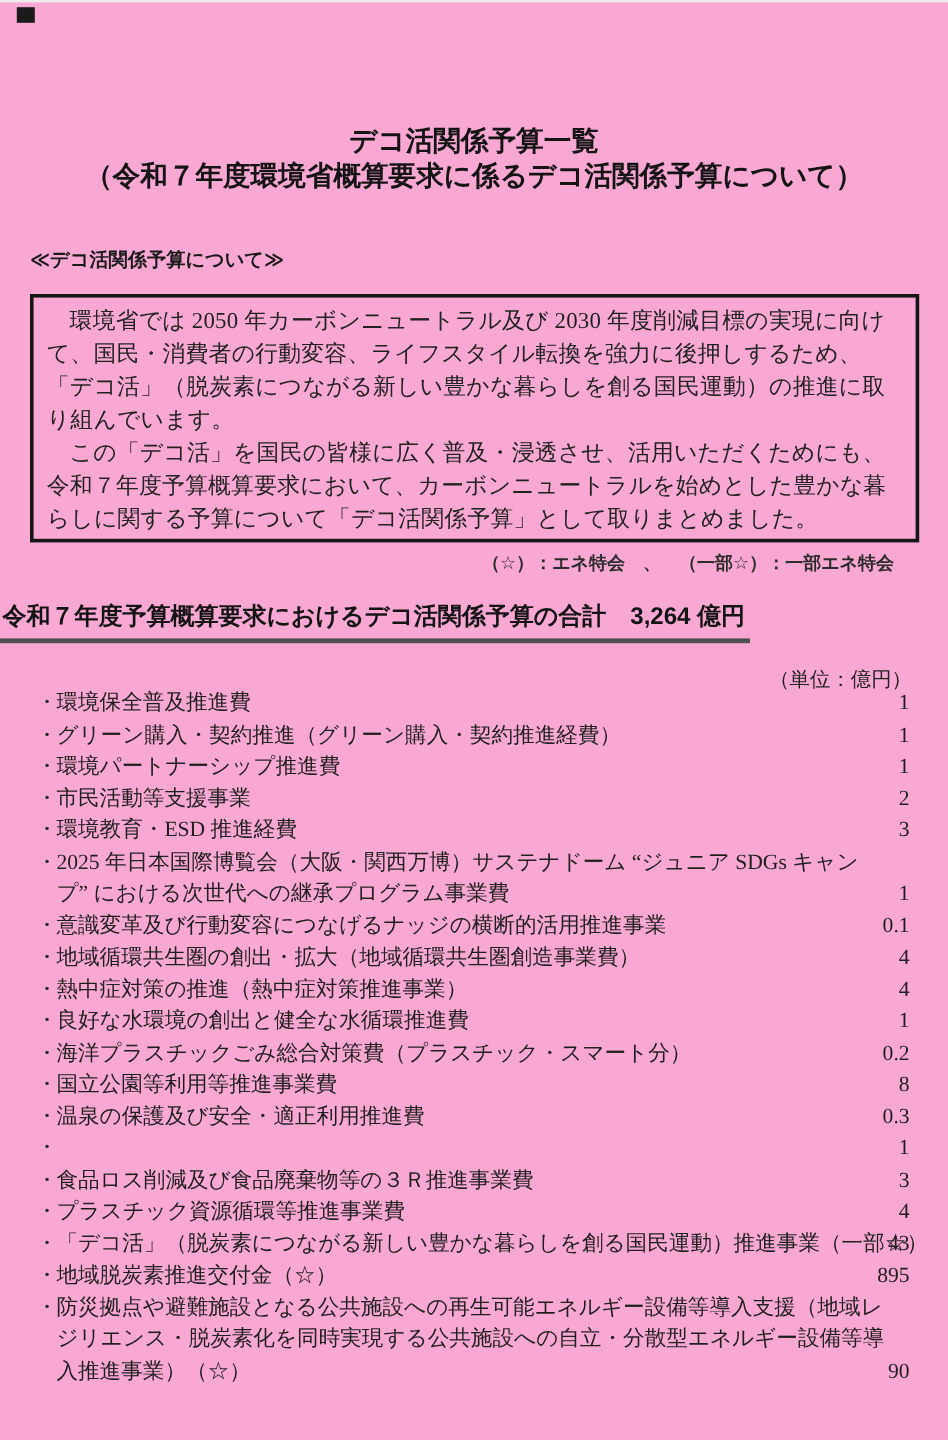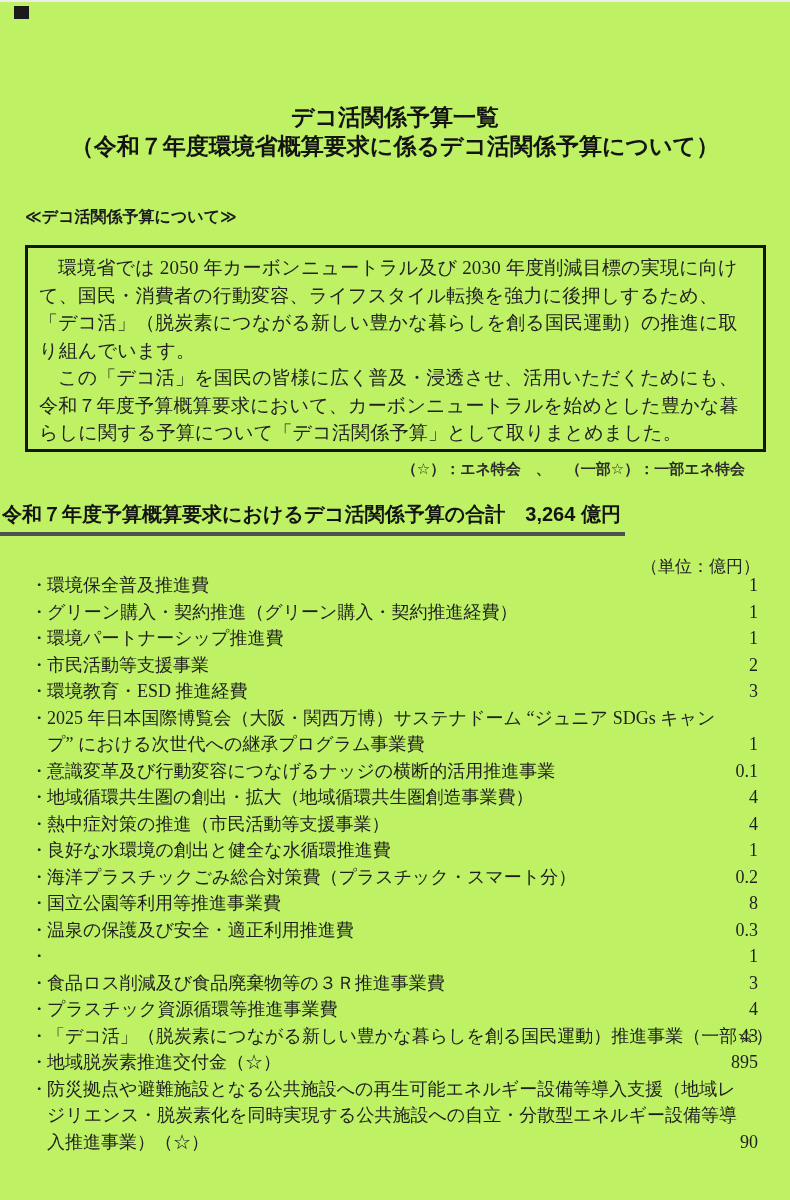--- a/index.html
+++ b/index.html
@@ -4,21 +4,21 @@
 <style>
   html, body {
     margin: 0;
     padding: 0;
     background: #ffffff;
   }
   .page {
     position: relative;
     width: 790px;
     height: 1200px;
-    background: #bef264;
+    background: #f9a8d4;
     overflow: hidden;
     color: #1f1f1f;
     font-family: "Liberation Serif", "DejaVu Serif", serif;
   }
   .top-edge {
     position: absolute;
     top: 0; left: 0;
     width: 790px; height: 2px;
     background: #ededed;
   }
@@ -150,21 +150,21 @@
   <div class="budget-list" id="budget-list">
       <div class="bline"><span class="bullet">・</span><span class="ltext">環境保全普及推進費</span><span class="lval">1</span></div>
       <div class="bline"><span class="bullet">・</span><span class="ltext">グリーン購入・契約推進（グリーン購入・契約推進経費）</span><span class="lval">1</span></div>
       <div class="bline"><span class="bullet">・</span><span class="ltext">環境パートナーシップ推進費</span><span class="lval">1</span></div>
       <div class="bline"><span class="bullet">・</span><span class="ltext">市民活動等支援事業</span><span class="lval">2</span></div>
       <div class="bline"><span class="bullet">・</span><span class="ltext">環境教育・ESD 推進経費</span><span class="lval">3</span></div>
       <div class="bline"><span class="bullet">・</span><span class="ltext">2025 年日本国際博覧会（大阪・関西万博）サステナドーム “ジュニア SDGs キャン</span></div>
       <div class="bline"><span class="ltext">プ” における次世代への継承プログラム事業費</span><span class="lval">1</span></div>
       <div class="bline"><span class="bullet">・</span><span class="ltext">意識変革及び行動変容につなげるナッジの横断的活用推進事業</span><span class="lval">0.1</span></div>
       <div class="bline"><span class="bullet">・</span><span class="ltext">地域循環共生圏の創出・拡大（地域循環共生圏創造事業費）</span><span class="lval">4</span></div>
-      <div class="bline"><span class="bullet">・</span><span class="ltext">熱中症対策の推進（市民活動等支援事業）</span><span class="lval">4</span></div>
+      <div class="bline"><span class="bullet">・</span><span class="ltext">熱中症対策の推進（熱中症対策推進事業）</span><span class="lval">4</span></div>
       <div class="bline"><span class="bullet">・</span><span class="ltext">良好な水環境の創出と健全な水循環推進費</span><span class="lval">1</span></div>
       <div class="bline"><span class="bullet">・</span><span class="ltext">海洋プラスチックごみ総合対策費（プラスチック・スマート分）</span><span class="lval">0.2</span></div>
       <div class="bline"><span class="bullet">・</span><span class="ltext">国立公園等利用等推進事業費</span><span class="lval">8</span></div>
       <div class="bline"><span class="bullet">・</span><span class="ltext">温泉の保護及び安全・適正利用推進費</span><span class="lval">0.3</span></div>
       <div class="bline"><span class="bullet">・</span><span class="lval">1</span></div>
       <div class="bline"><span class="bullet">・</span><span class="ltext">食品ロス削減及び食品廃棄物等の３Ｒ推進事業費</span><span class="lval">3</span></div>
       <div class="bline"><span class="bullet">・</span><span class="ltext">プラスチック資源循環等推進事業費</span><span class="lval">4</span></div>
       <div class="bline"><span class="bullet">・</span><span class="ltext">「デコ活」（脱炭素につながる新しい豊かな暮らしを創る国民運動）推進事業（一部☆）</span><span class="lval">43</span></div>
       <div class="bline"><span class="bullet">・</span><span class="ltext">地域脱炭素推進交付金（☆）</span><span class="lval">895</span></div>
       <div class="bline"><span class="bullet">・</span><span class="ltext">防災拠点や避難施設となる公共施設への再生可能エネルギー設備等導入支援（地域レ</span></div>

